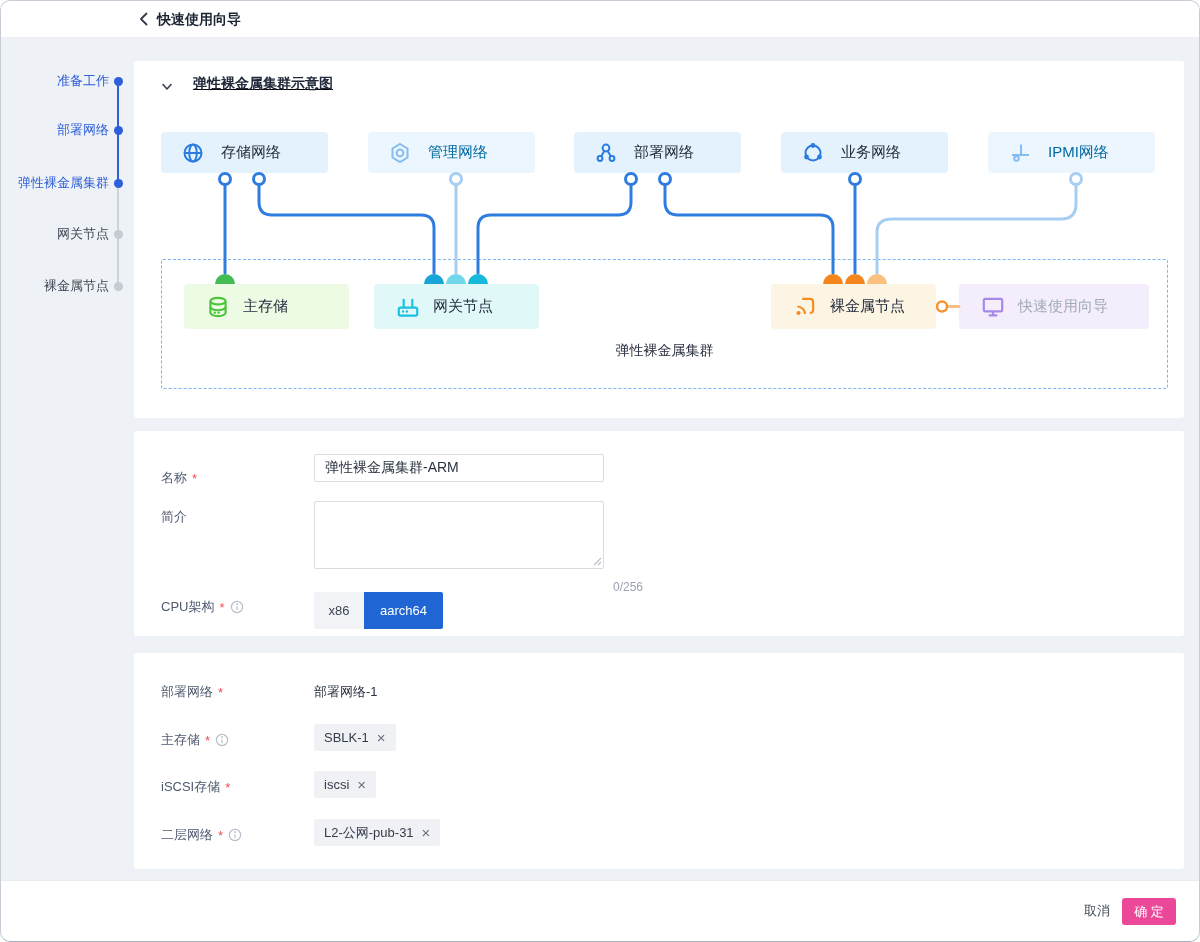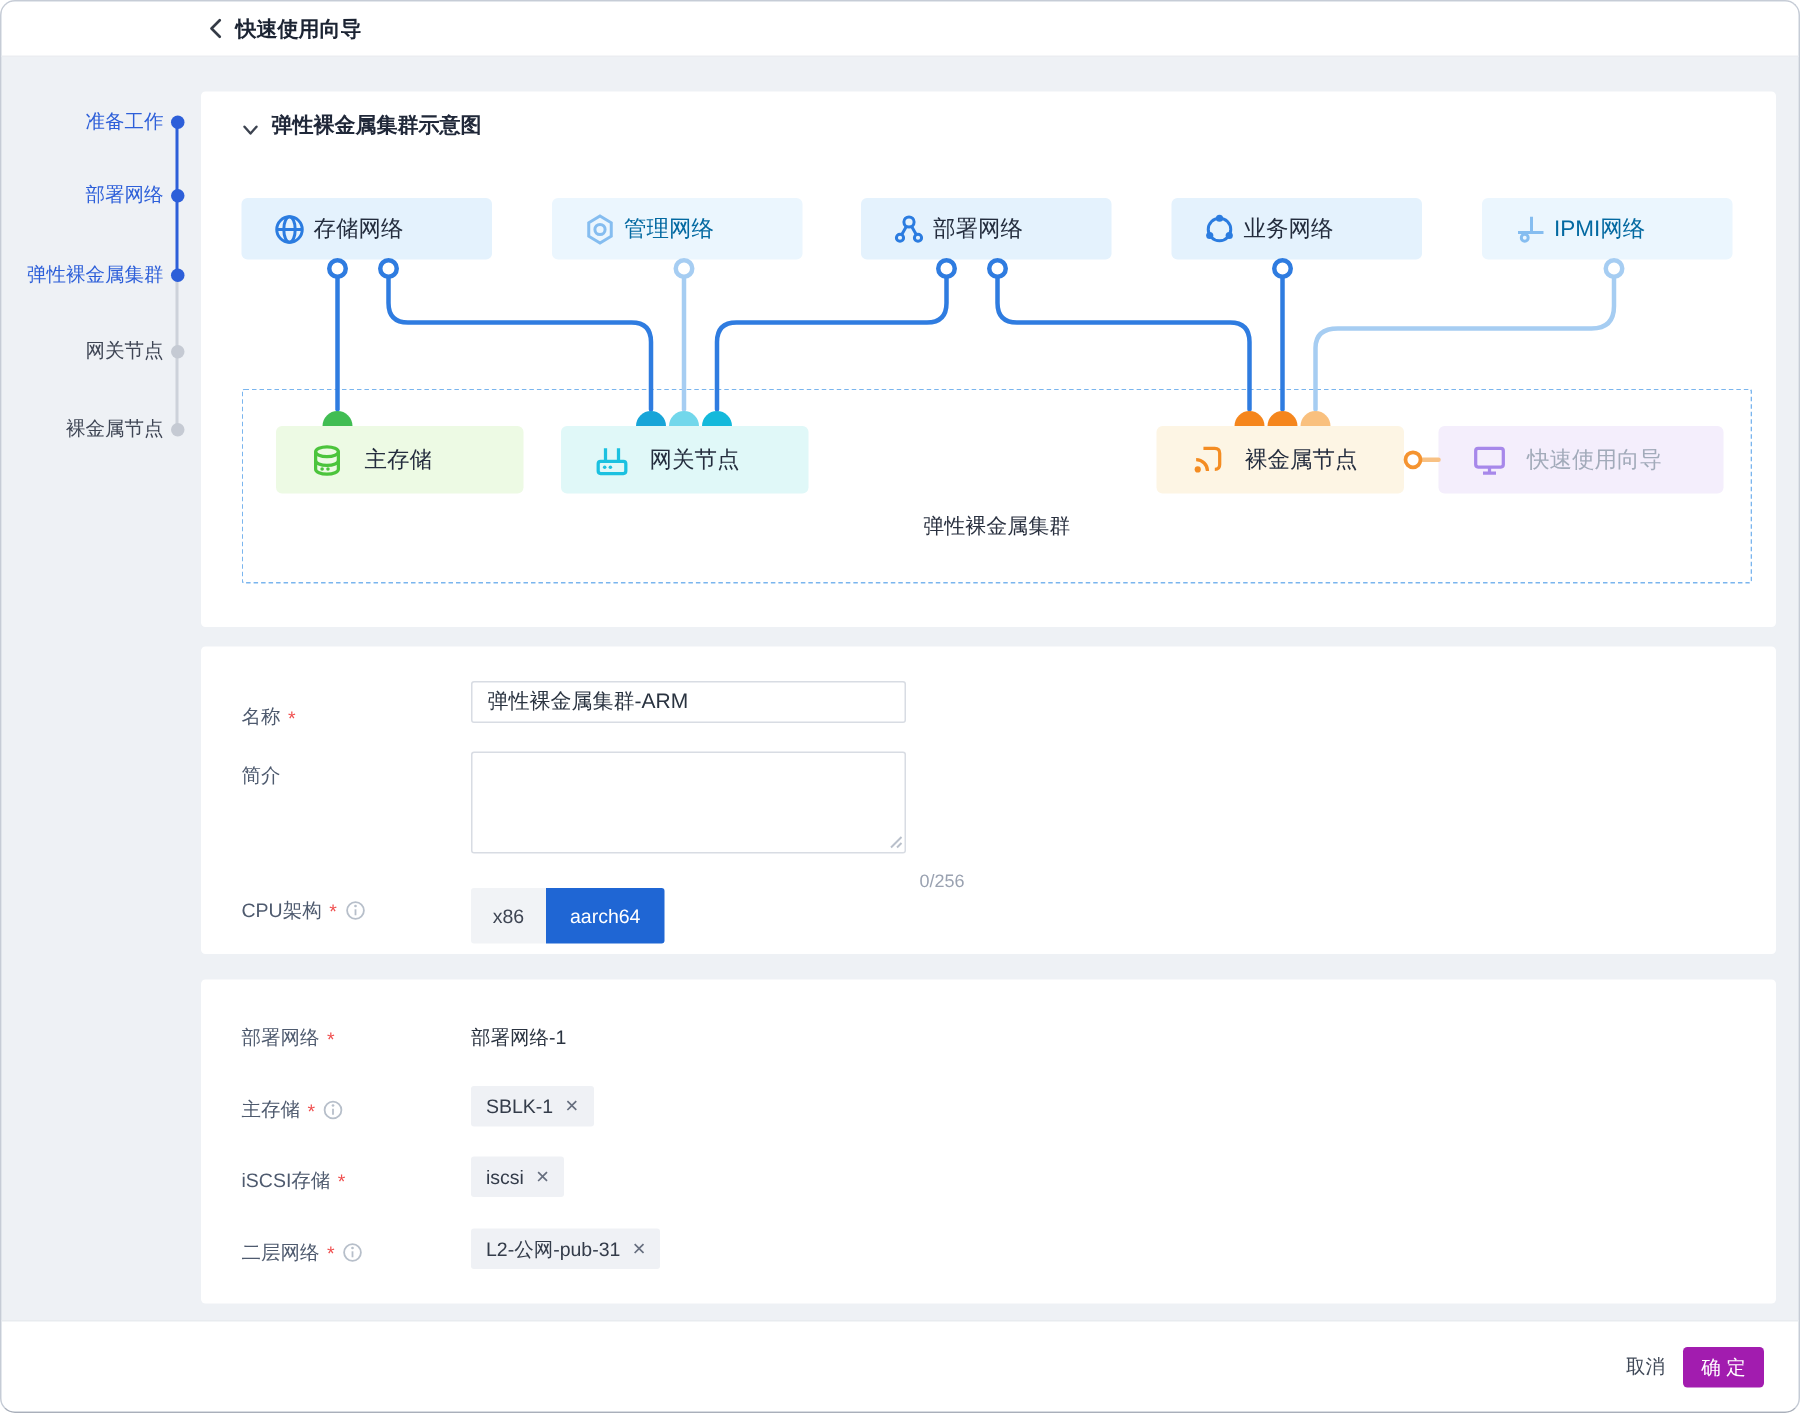--- a/index.html
+++ b/index.html
@@ -9,44 +9,44 @@
     position:relative; width:1200px; height:942px; overflow:hidden;
     border:1px solid #c6ccd6; border-bottom-color:#a9afba; border-radius:10px; background:#eef1f5;
   }
   
   .hdr { position:absolute; top:0; left:0; right:0; height:37px; background:#fff; border-bottom:1px solid #ebedf1; z-index:5; }
   .hdr .back { position:absolute; left:133px; top:8px; width:20px; height:20px; cursor:pointer; }
   .hdr .title { position:absolute; left:156px; top:10px; font-size:14px; font-weight:700; color:#1c2433; }
   
   .ftr { position:absolute; bottom:0; left:0; right:0; height:61px; background:#fff; border-top:1px solid #e8ebef; z-index:5; }
   .btn-cancel { position:absolute; right:89px; top:21px; font-size:13px; color:#414a59; background:none; border:none; cursor:pointer; font-family:inherit; }
-  .btn-confirm { position:absolute; right:23px; top:17px; width:54px; height:27px; background:#a21caf; color:#fff; font-size:13px;
+  .btn-confirm { position:absolute; right:23px; top:17px; width:54px; height:27px; background:#ec4899; color:#fff; font-size:13px;
     border:none; border-radius:3px; cursor:pointer; font-family:inherit; }
   
   .body { position:absolute; top:37px; bottom:61px; left:0; right:0; background:#eef1f5; }
   
   .steps { position:absolute; left:0; top:0; width:133px; height:100%; }
   .step-line { position:absolute; left:116px; width:2px; }
   .step-line.blue { background:#2d5fd9; top:43px; height:102px; }
   .step-line.gray { background:#cdd2da; top:145px; height:103px; }
   .step-dot { position:absolute; left:113px; width:9px; height:9px; border-radius:50%; }
   .step-dot.on { background:#2d5fd9; }
   .step-dot.off { background:#c5cad3; }
   .step-lbl { position:absolute; right:25px; font-size:13px; white-space:nowrap; cursor:pointer; }
   .step-lbl.on { color:#2d5fd9; }
   .step-lbl.off { color:#3e4554; }
   
   .card { position:absolute; left:133px; width:1050px; background:#fff; border-radius:3px; }
   #card1 { top:23px; height:357px; }
   #card2 { top:393px; height:205px; }
   #card3 { top:615px; height:216px; }
   
-  .sec-hd { position:absolute; left:27px; top:14px; display:flex; align-items:flex-end; gap:8px; cursor:pointer; }
+  .sec-hd { position:absolute; left:27px; top:14px; display:flex; align-items:flex-end; gap:20px; cursor:pointer;text-decoration:underline; }
   .sec-hd .t { font-size:14px; font-weight:700; color:#202839; }
-  .netbox { position:absolute; top:71px; height:41px; width:167px; border-radius:4px; display:flex; align-items:center; padding-left:20px; gap:4px; font-size:15px; }
+  .netbox { position:absolute; top:71px; height:41px; width:167px; border-radius:4px; display:flex; align-items:center; padding-left:20px; gap:16px; font-size:15px; }
   .netbox .lbl { white-space:nowrap; }
   .nb-act { background:#e4f2fd; color:#242d3e; }
   .nb-dis { background:#ebf6fe; color:#0369a1; }
   .nodebox { position:absolute; top:223px; height:45px; border-radius:4px; display:flex; align-items:center; padding-left:21px; gap:12px; font-size:15px; color:#242d3e; }
   .cluster { position:absolute; left:27px; top:198px; width:1007px; height:130px; border:1.5px dashed #7ab5ee; border-radius:2px; }
   .cluster-lbl { position:absolute; left:27px; top:281px; width:1007px; text-align:center; font-size:14px; color:#2a3140; }
   .wires { position:absolute; left:0; top:0; z-index:3; pointer-events:none; }
   
   .flabel { position:absolute; left:27px; font-size:13px; color:#4e5a6e; display:flex; align-items:center; gap:5px; white-space:nowrap; }
   .req { color:#f04f4f; }

